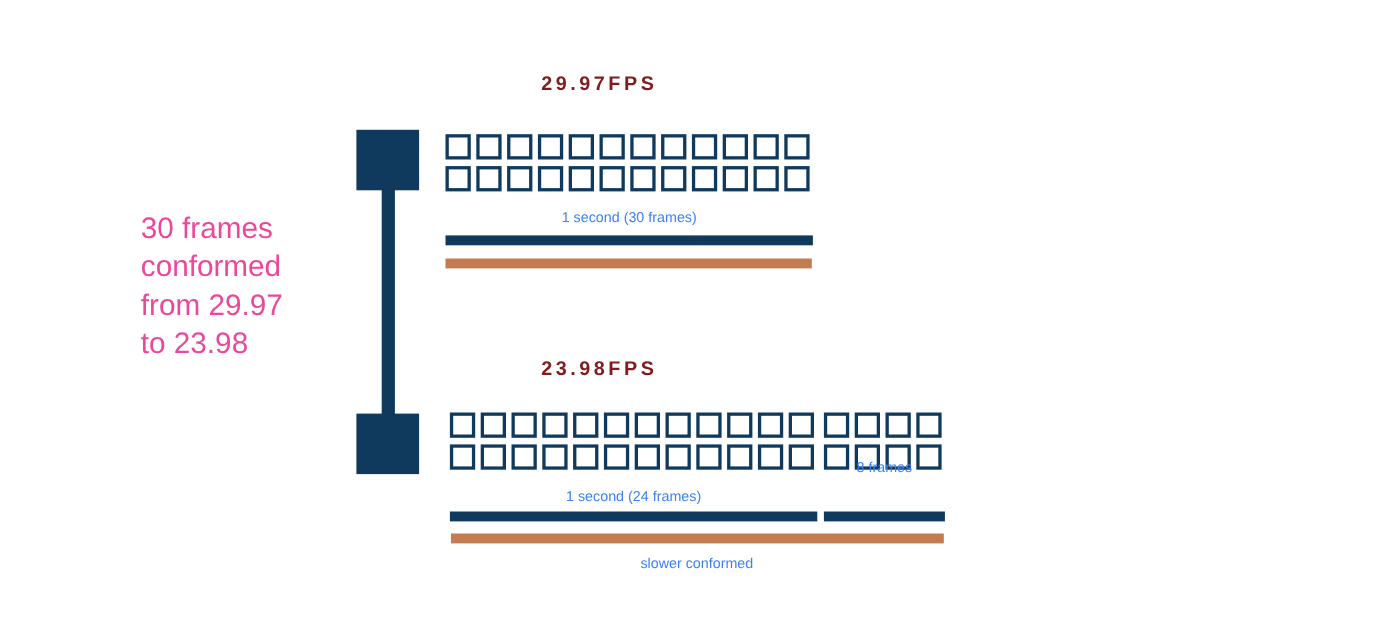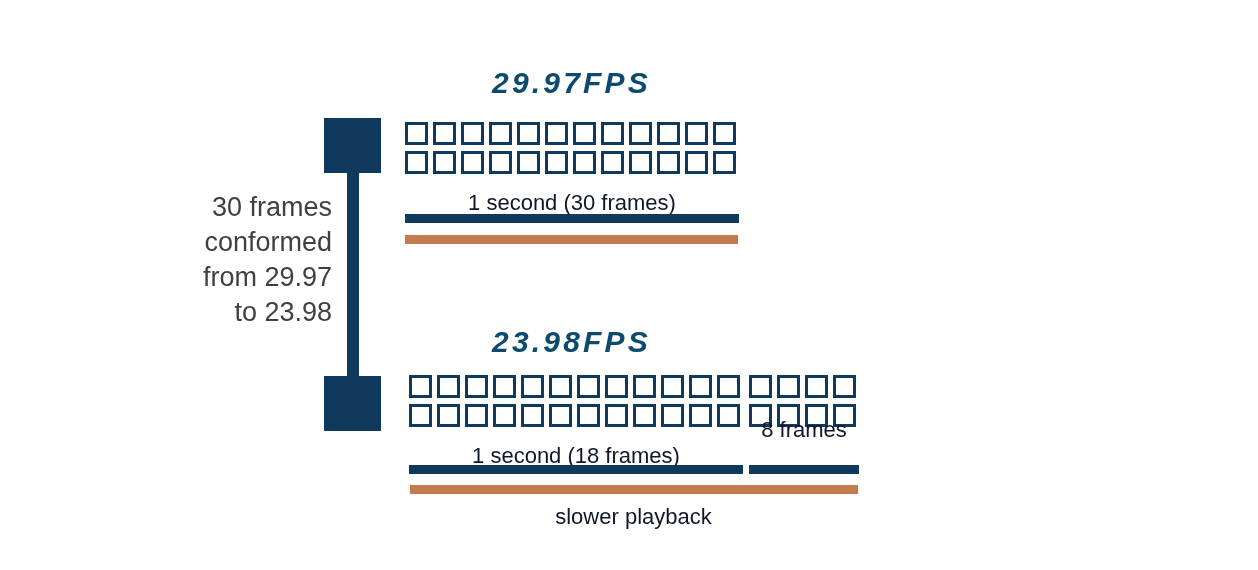--- a/index.html
+++ b/index.html
@@ -21,27 +21,27 @@
     position: absolute;
     left: 0;
     top: 0;
     width: 1258px;
     height: 570px;
   }
 
   
   .caption {
     position: absolute;
-    left: 116px;
+    left: 128px;
     top: 190px;
     width: 216px;
-    text-align: right;
+    text-align: left;
     font-size: 27px;
     line-height: 35px;
-    color: #404040;
+    color: #ec4899;
     letter-spacing: 0px;
     white-space: pre-line;
   }
 
   
   .bracket {
     position: absolute;
     left: 324px;
     top: 118px;
     width: 57px;
@@ -67,26 +67,25 @@
 
   
   .section {
     position: absolute;
   }
   .sec-top  { left: 0; top: 0;   width: 1258px; height: 290px; }
   .sec-bot  { left: 0; top: 258px; width: 1160px; height: 312px; }
 
   .fps-heading {
     position: absolute;
-    font-size: 30px;
+    font-size: 18px;
     font-weight: bold;
     letter-spacing: 3.2px;
-    color: #0c4a6e;
+    color: #7f1d1d;
     white-space: nowrap;
-    font-style: italic;
   }
   .sec-top .fps-heading  { left: 492px; top: 66px; }
   .sec-bot .fps-heading  { left: 492px; top: 67px; }
 
   
   .frames {
     position: absolute;
     display: flex;
     flex-direction: column;
     gap: 6px;
@@ -118,22 +117,22 @@
     margin-right: 5px;
   }
   .frames-bot .grp-main .frame-sq:last-child { margin-right: 0; }
   .frames-bot .grp-extra .frame-sq:last-child { margin-right: 0; }
   .frames-bot .grp-main  { display: flex; }
   .frames-bot .grp-extra { display: flex; margin-left: 9px; }
 
   
   .measure-label {
     position: absolute;
-    font-size: 22px;
-    color: #0f172a;
+    font-size: 13px;
+    color: #3b82f6;
     white-space: nowrap;
     text-align: center;
   }
 
   
   .bar {
     position: absolute;
     height: 9px;
   }
   .bar-navy   { background: #103a5d; }
@@ -256,23 +255,23 @@
         </div>
       <div class="grp-extra" id="bot-row-2-extra">
           <div class="frame-sq"></div>
           <div class="frame-sq"></div>
           <div class="frame-sq"></div>
           <div class="frame-sq"></div>
         </div>
     </div>
   </div>
 
-  <div class="measure-label bot-label-1s">1 second (18 frames)</div>
+  <div class="measure-label bot-label-1s">1 second (24 frames)</div>
 
   <div class="measure-label bot-label-8f">8 frames</div>
 
   <div class="bar bar-navy bot-bar-navy-a"></div>
   <div class="bar bar-navy bot-bar-navy-b"></div>
   <div class="bar bar-orange bot-bar-orange"></div>
 
-  <div class="measure-label bot-label-play">slower playback</div>
+  <div class="measure-label bot-label-play">slower conformed</div>
 
 </div>
 
 </body></html>

